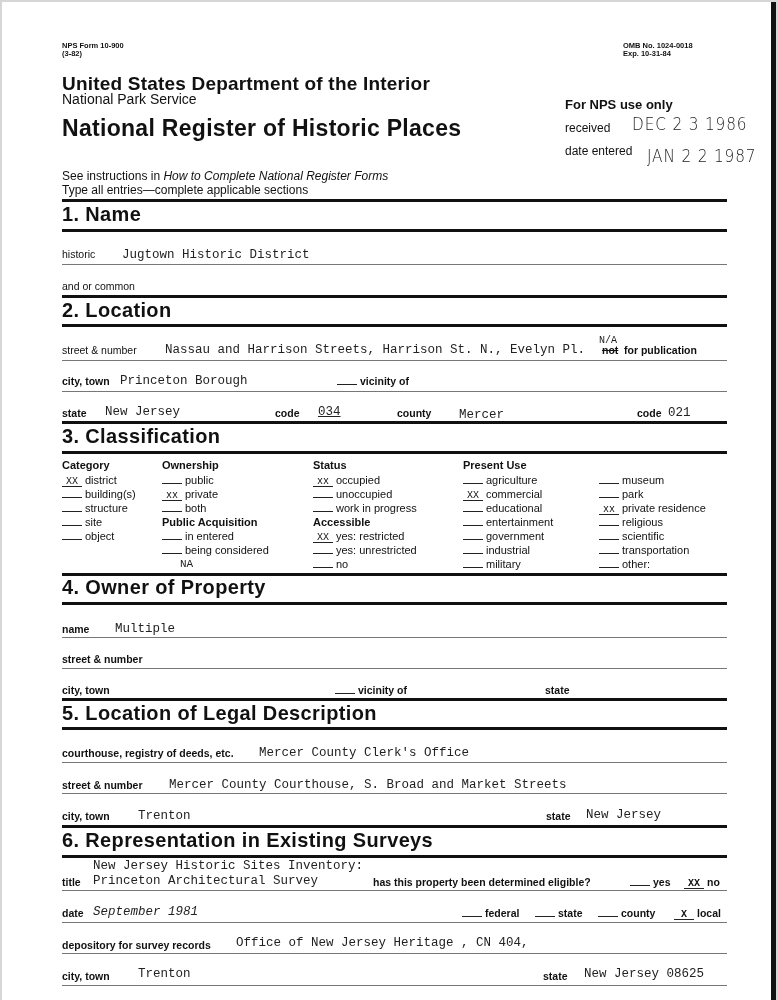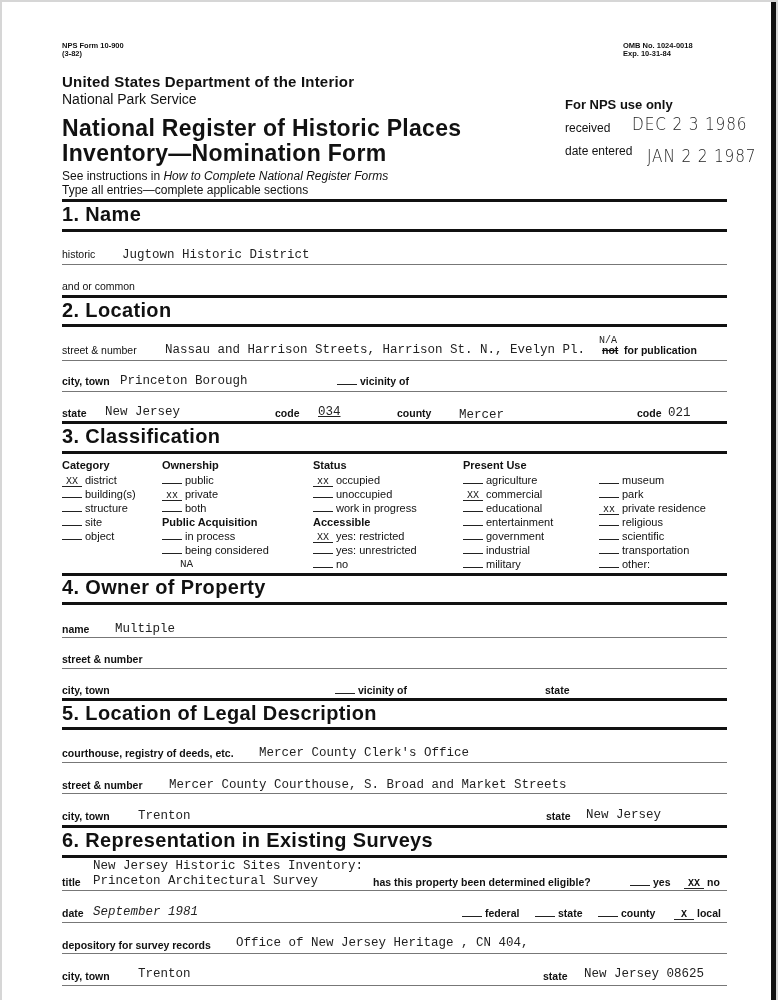--- a/index.html
+++ b/index.html
@@ -4,21 +4,21 @@
 <style>
   html, body { margin:0; padding:0; }
   body { width:778px; height:1000px; background:#d6d6d6; position:relative; overflow:hidden; }
   .page {
     position:absolute; left:2px; top:2px; width:769px; height:998px;
     background:#fff; border-right:5px solid #111;
     font-family:"Liberation Sans", sans-serif; color:#111;
   }
   .abs { position:absolute; white-space:nowrap; }
   .small { font-size:7.5px; font-weight:bold; line-height:9px; }
-  .dept { font-size:15px; font-weight:bold; letter-spacing:0.2px; }
+  .dept { font-size:19px; font-weight:bold; letter-spacing:0.2px; }
   .agency { font-size:14px; }
   .bigtitle { font-size:23px; font-weight:900; letter-spacing:0.3px; line-height:25px; }
   .instr { font-size:12px; line-height:14px; }
   .npsuse { font-size:13px; font-weight:bold; }
   .npslabel { font-size:12px; }
   .stamp { font-family:"DejaVu Sans", sans-serif; font-size:18px; font-weight:300; letter-spacing:1px; transform:scaleX(0.85); transform-origin:left center; color:#222; }
   .sechead { font-size:21px; font-weight:bold; letter-spacing:0.4px; transform:scaleX(0.95); transform-origin:left center; }
   .rule-thick { position:absolute; left:60px; width:665px; height:3px; background:#111; }
   .rule-thin { position:absolute; left:60px; width:665px; height:1px; background:#777; }
   .lbl { font-size:10.5px; font-weight:bold; }
@@ -34,21 +34,20 @@
 <div class="page">
 
   <div class="abs small" style="left:60px;top:39px;">NPS Form 10-900</div>
   <div class="abs small" style="left:60px;top:47px;">(3-82)</div>
   <div class="abs small" style="left:621px;top:39px;">OMB No. 1024-0018</div>
   <div class="abs small" style="left:621px;top:47px;">Exp. 10-31-84</div>
 
   <div class="abs dept" style="left:60px;top:71px;">United States Department of the Interior</div>
   <div class="abs agency" style="left:60px;top:89px;">National Park Service</div>
   <div class="abs bigtitle" style="left:60px;top:114px;">National Register of Historic Places</div>
-  <div class="abs bigtitle" style="left:60px;top:139px;">Inventory—Nomination Form</div>
   <div class="abs instr" style="left:60px;top:167px;">
     <span>See instructions in </span><i>How to Complete National Register Forms</i>
   </div>
   <div class="abs instr" style="left:60px;top:181px;">Type all entries—complete applicable sections</div>
 
   <div class="abs npsuse" style="left:563px;top:95px;">For NPS use only</div>
   <div class="abs npslabel" style="left:563px;top:119px;">received</div>
   <div class="abs stamp" style="left:630px;top:111px;">DEC 2 3 1986</div>
   <div class="abs npslabel" style="left:563px;top:142px;">date entered</div>
   <div class="abs stamp" style="left:645px;top:143px;">JAN 2 2 1987</div>
@@ -96,21 +95,21 @@
     <div class="chk"><span class="blank"></span><span>site</span></div>
     <div class="chk"><span class="blank"></span><span>object</span></div>
   </div>
 
   <div class="abs colhead" style="left:160px;top:457px;">Ownership</div>
   <div class="abs" style="left:160px;top:471px;">
     <div class="chk"><span class="blank"></span><span>public</span></div>
     <div class="chk"><span class="blank">xx</span><span>private</span></div>
     <div class="chk"><span class="blank"></span><span>both</span></div>
     <div class="chk colhead">Public Acquisition</div>
-    <div class="chk"><span class="blank"></span><span>in process</span></div>
+    <div class="chk"><span class="blank"></span><span>in entered</span></div>
     <div class="chk"><span class="blank"></span><span>being considered</span></div>
     <div class="chk typed" style="padding-left:18px;font-size:11px;">NA</div>
   </div>
 
   <div class="abs colhead" style="left:311px;top:457px;">Status</div>
   <div class="abs" style="left:311px;top:471px;">
     <div class="chk"><span class="blank">xx</span><span>occupied</span></div>
     <div class="chk"><span class="blank"></span><span>unoccupied</span></div>
     <div class="chk"><span class="blank"></span><span>work in progress</span></div>
     <div class="chk colhead">Accessible</div>

